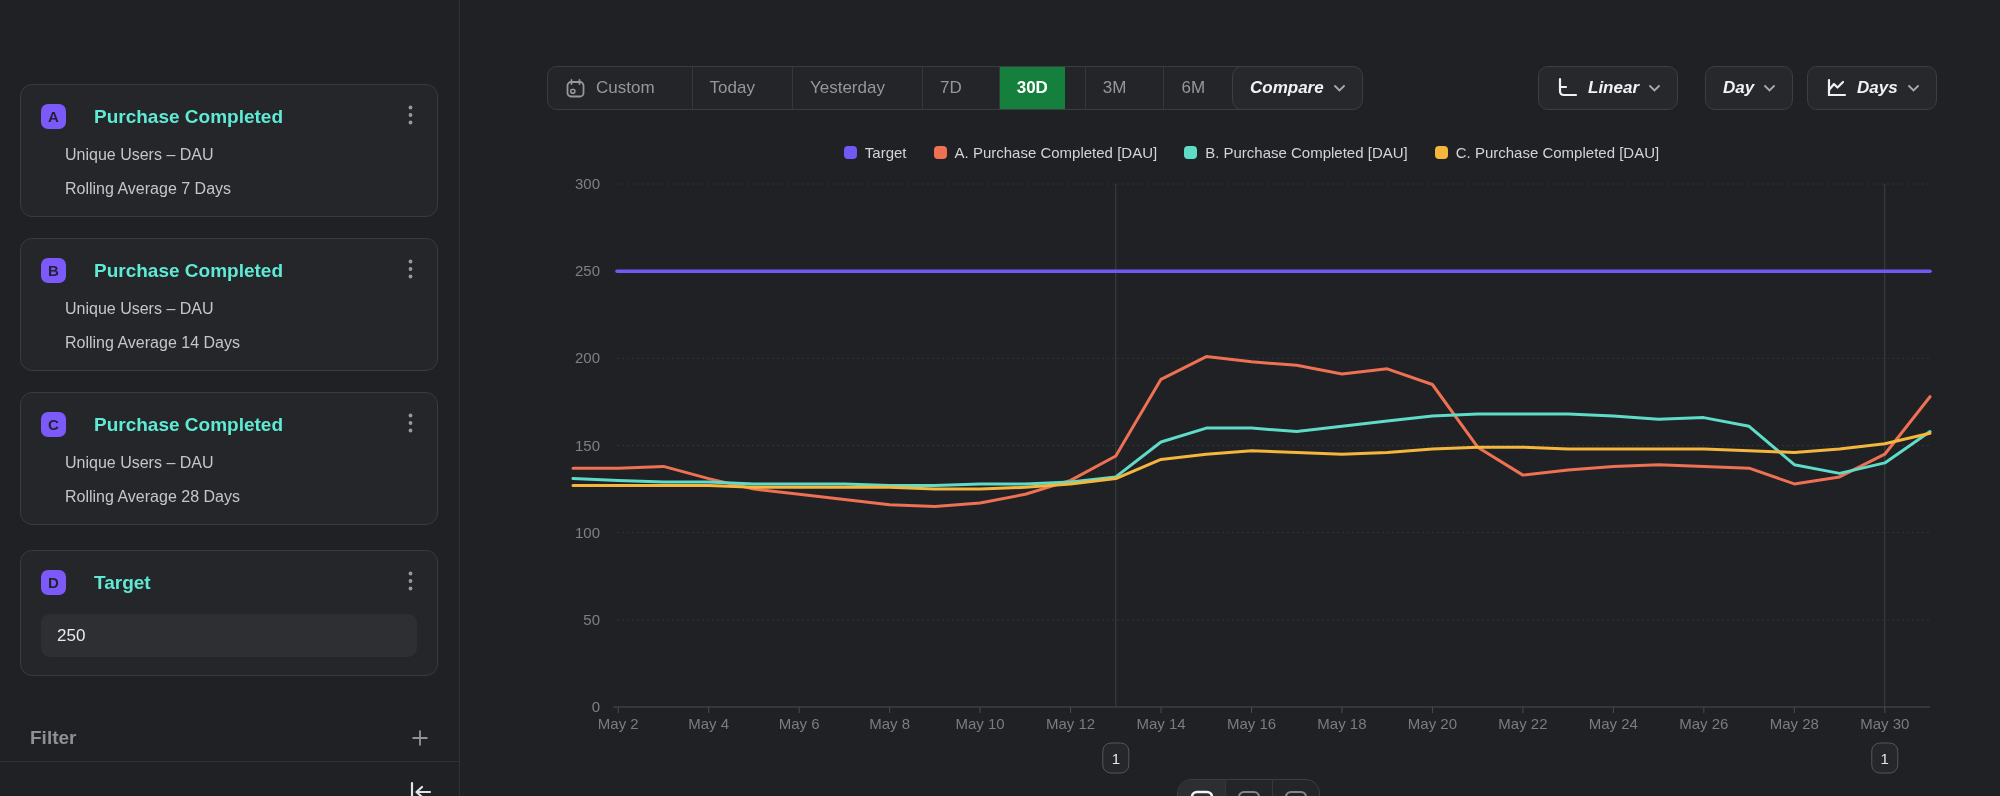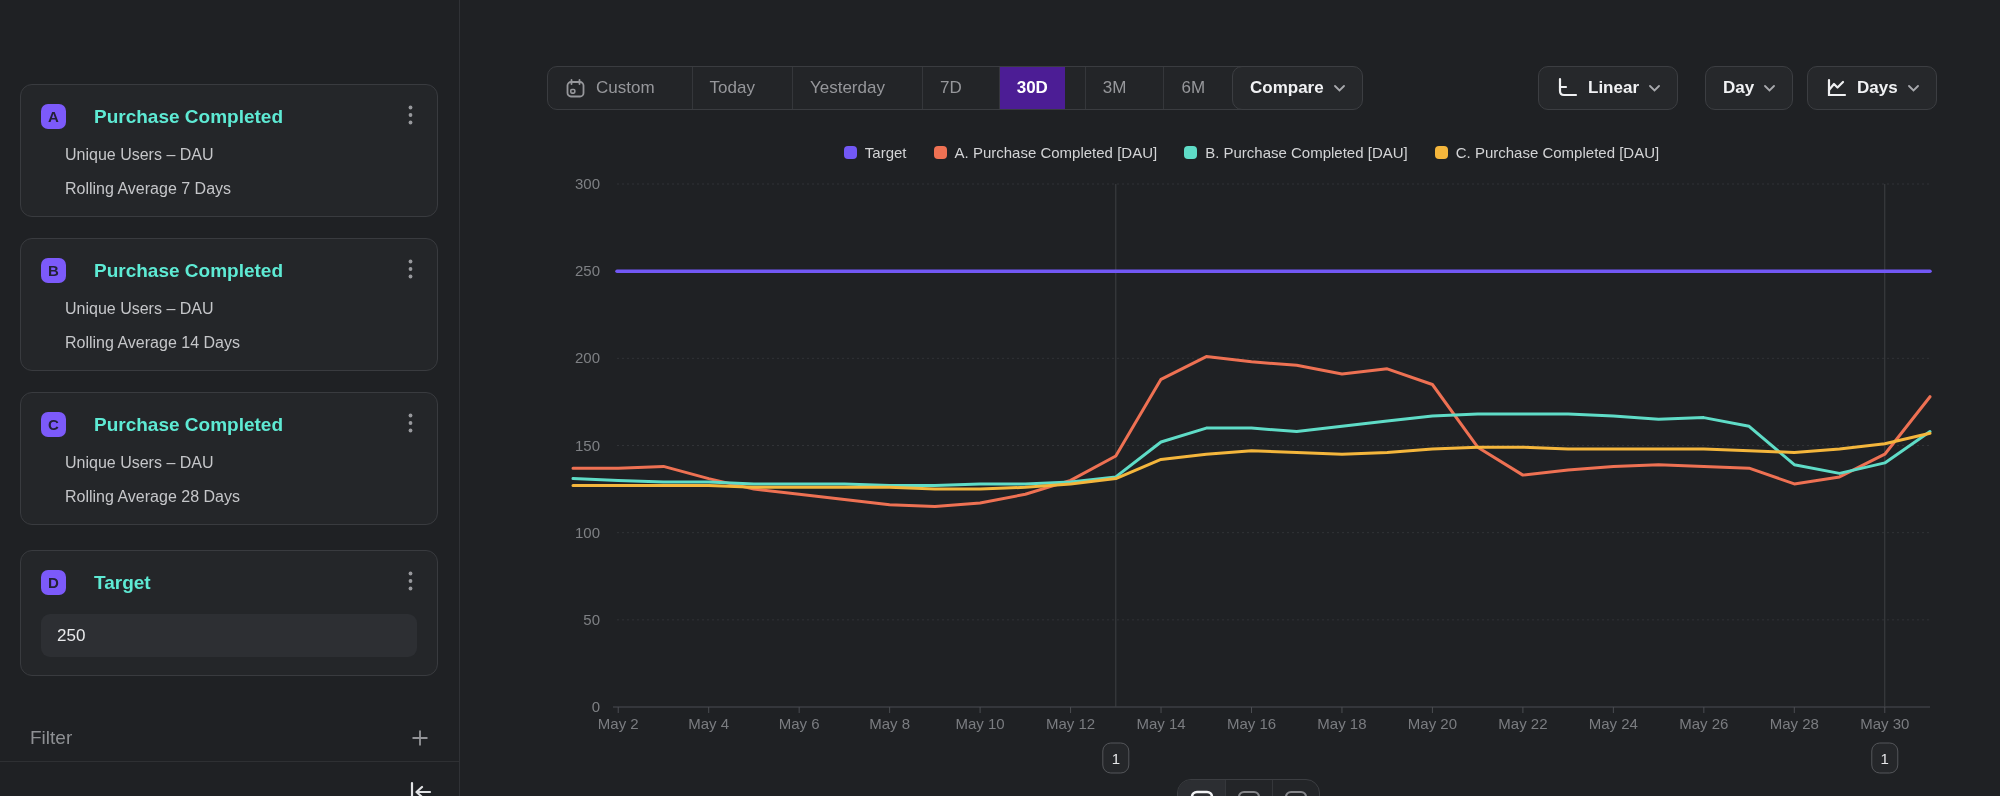--- a/index.html
+++ b/index.html
@@ -20,36 +20,36 @@
   .badge{width:25px;height:25px;border-radius:7px;background:#7C5AFA;color:#232136;
          font-size:15px;font-weight:700;display:flex;align-items:center;justify-content:center;flex:0 0 25px;}
   .card-title{margin-left:28px;font-size:19px;font-weight:600;color:#5eead4;flex:1 1 auto;}
   .kebab{background:none;border:none;padding:2px 4px;cursor:pointer;align-self:flex-start;}
   .card-sub{margin-left:24px;margin-top:16px;font-size:16px;color:#C5C6C9;}
   .target-input{display:block;box-sizing:border-box;width:100%;margin-top:18px;height:43px;
                 background:#2D2F33;border:none;border-radius:9px;color:#E9EAEC;
                 font-size:17px;padding:0 16px;font-family:inherit;outline:none;}
   .filter-row{position:absolute;left:30px;right:26px;top:722px;height:32px;
               display:flex;align-items:center;justify-content:space-between;}
-  .filter-title{font-size:19px;font-weight:400;color:#8E9093;}
+  .filter-title{font-size:19px;font-weight:700;color:#8E9093;}
   .side-divider{position:absolute;left:0;right:0;top:761px;height:1px;background:#2E3033;}
   .collapse-btn{position:absolute;right:22px;top:778px;background:none;border:none;padding:2px;cursor:pointer;}
   
   .main{position:absolute;left:460px;top:0;width:1540px;height:796px;background:#1F2124;}
   .range-control{position:absolute;left:87px;top:66px;height:44px;box-sizing:border-box;
                  display:flex;align-items:stretch;background:#232528;border:1px solid #3A3C40;
                  border-radius:10px;overflow:hidden;gap:20px;}
   .seg{display:flex;align-items:center;gap:10px;padding:0 17px;font-size:17px;color:#96979B;
        border-left:1px solid #35373B;cursor:pointer;white-space:nowrap;}
   .seg:first-child{border-left:none;}
-  .seg.selected{background:#4c1d95;color:#FFFFFF;font-weight:700;}
+  .seg.selected{background:#15803d;color:#FFFFFF;font-weight:700;}
   .pill{position:absolute;top:66px;height:44px;box-sizing:border-box;display:inline-flex;
         align-items:center;gap:10px;padding:0 17px;background:#26282B;border:1px solid #3C3E42;
         border-radius:10px;color:#F1F2F4;font-size:17px;font-weight:600;cursor:pointer;
-        font-family:inherit;white-space:nowrap;}
+        font-family:inherit;white-space:nowrap;font-style:italic;}
   .legend{position:absolute;left:113px;top:144px;width:1357px;display:flex;
           justify-content:center;gap:27px;font-size:15px;color:#D3D4D6;}
   .legend-item{display:flex;align-items:center;gap:8px;cursor:pointer;}
   .swatch{width:13px;height:13px;border-radius:4px;flex:0 0 13px;}
   #chart{position:absolute;left:0;top:130px;}
   .bottom-seg{position:absolute;left:717px;top:779px;height:44px;box-sizing:border-box;
               display:flex;background:#232528;border:1px solid #3C3E42;
               border-radius:14px 14px 0 0;overflow:hidden;}
   .bseg{width:47px;display:flex;justify-content:center;padding-top:9px;
         border-left:1px solid #35373B;background:none;border-top:none;border-right:none;

